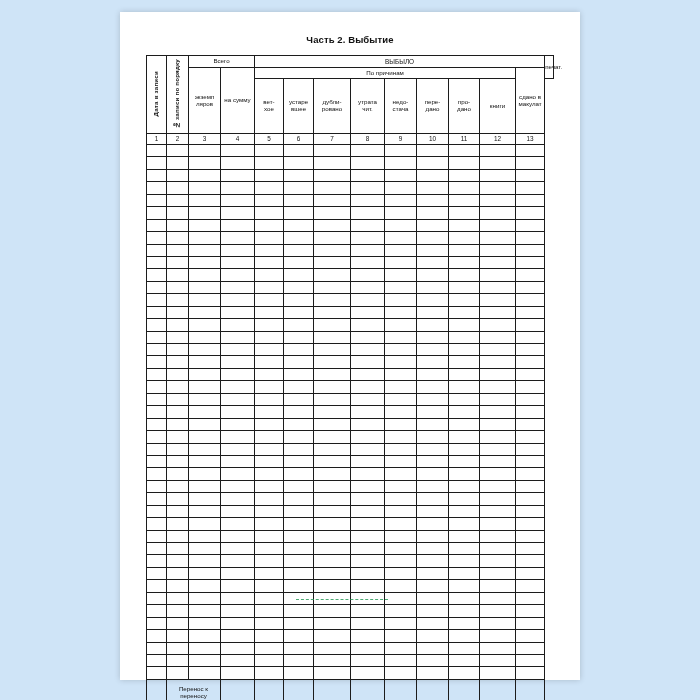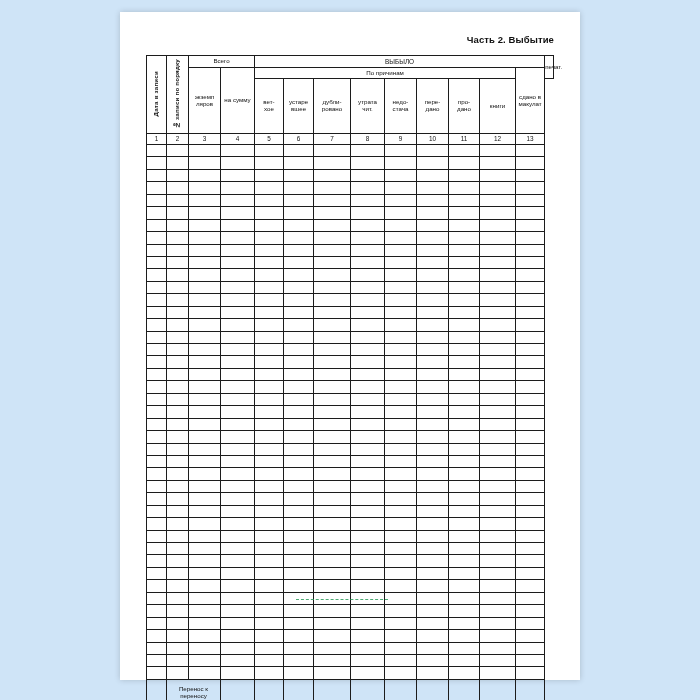--- a/index.html
+++ b/index.html
@@ -29,21 +29,21 @@
     box-shadow: 0 0 6px rgba(0,0,0,0.18);
   }
   #sheet-inner {
     position: absolute;
     left: 26px;
     top: 22px;
     width: 408px;
     height: 620px;
   }
   #doc-title {
-    text-align: right;
+    text-align: center;
     font-size: 9.5px;
     font-weight: bold;
     color: #111;
     margin-bottom: 10px;
     letter-spacing: 0.1px;
   }
   table.ledger {
     border-collapse: collapse;
     table-layout: fixed;
     width: 408px;

